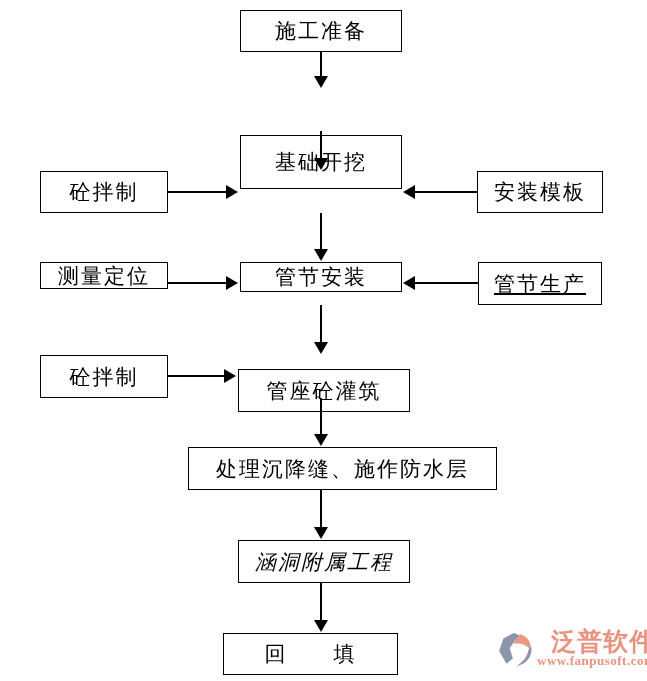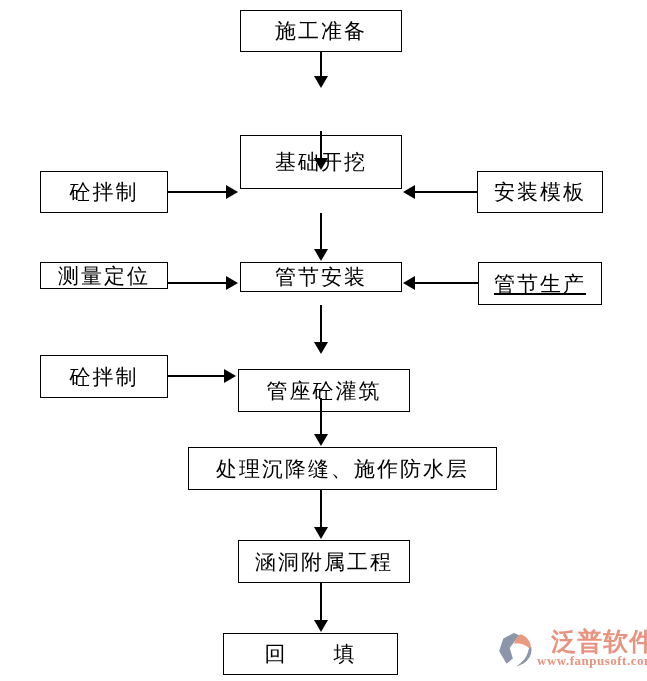--- a/index.html
+++ b/index.html
@@ -62,21 +62,21 @@
   <div class="node" style="left:477px; top:171px; width:126px; height:42px;">安装模板</div>
 
   <div class="node" style="left:40px;  top:262px; width:128px; height:27px;">测量定位</div>
   <div class="node" style="left:240px; top:262px; width:162px; height:30px;">管节安装</div>
   <div class="node" style="left:478px; top:262px; width:124px; height:43px;text-decoration:underline;">管节生产</div>
 
   <div class="node" style="left:40px;  top:355px; width:128px; height:43px;">砼拌制</div>
   <div class="node" style="left:238px; top:369px; width:172px; height:43px;">管座砼灌筑</div>
 
   <div class="node" style="left:162px; top:447px; width:309px; height:43px;margin-left:26px;">处理沉降缝、施作防水层</div>
-  <div class="node" style="left:238px; top:540px; width:172px; height:43px;">涵洞附属工程</div>
+  <div class="node" style="left:238px; top:540px; width:172px; height:43px;font-style:italic;">涵洞附属工程</div>
   <div class="node" style="left:223px; top:633px; width:175px; height:42px;font-family:Liberation Serif, serif;">回　　填</div>
 
   <div class="varrow" style="left:320px; top:52px;  height:24px;"></div>
   <div class="varrow" style="left:320px; top:131px; height:27px;"></div>
   <div class="varrow" style="left:320px; top:213px; height:36px;"></div>
   <div class="varrow" style="left:320px; top:305px; height:37px;"></div>
   <div class="varrow" style="left:320px; top:398px; height:36px;"></div>
   <div class="varrow" style="left:320px; top:490px; height:37px;"></div>
   <div class="varrow" style="left:320px; top:583px; height:37px;"></div>
 

